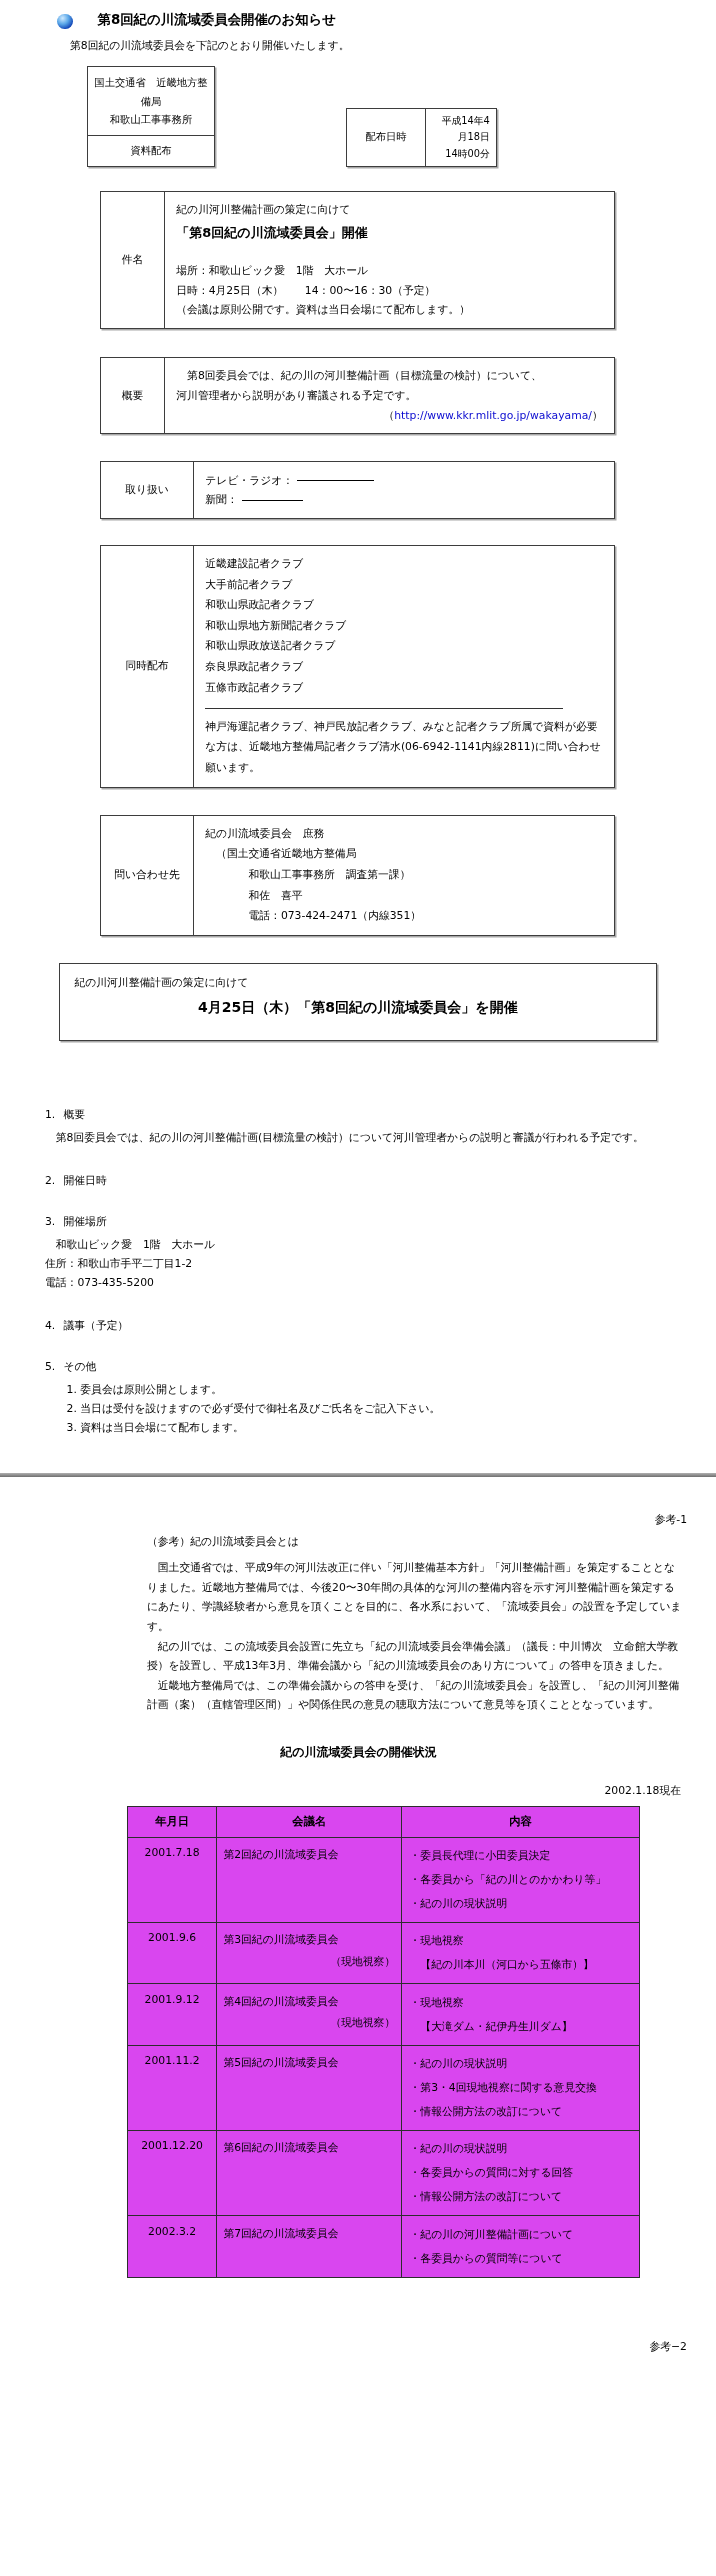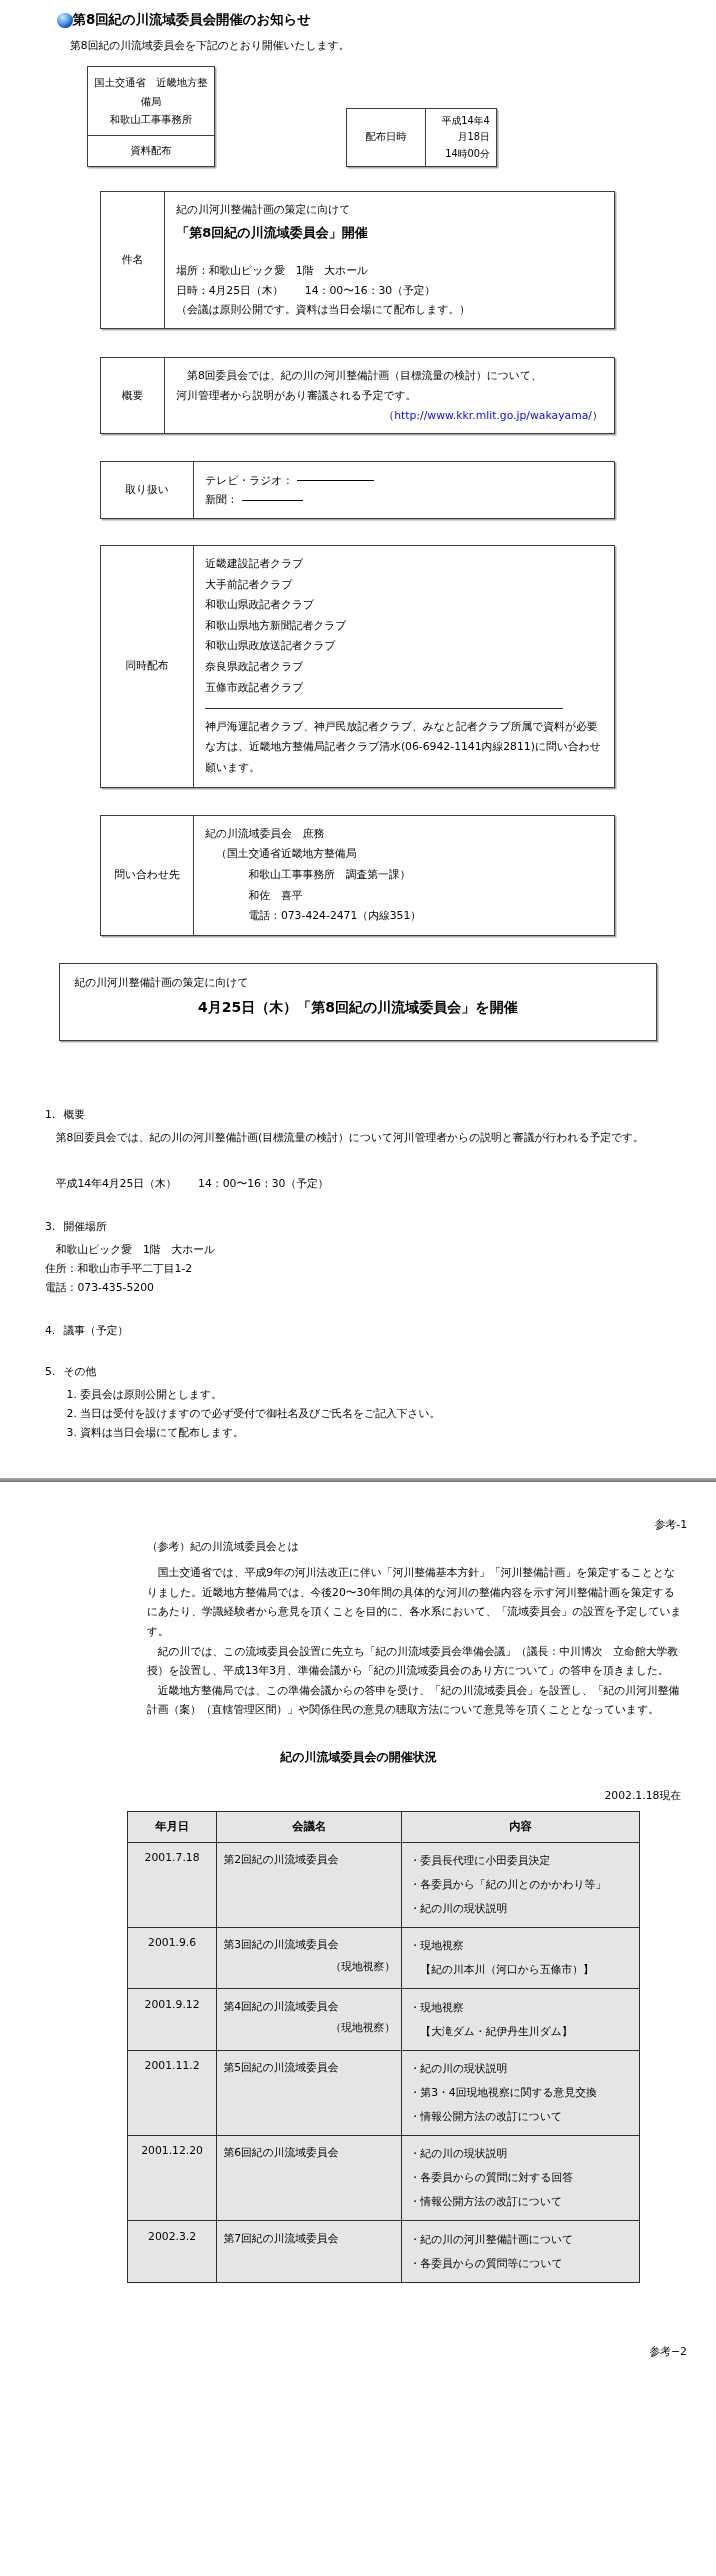--- a/index.html
+++ b/index.html
@@ -1,20 +1,20 @@
 <!DOCTYPE html>
 <html style="font-size:8.2px"><head>
 <meta charset="utf-8">
 <style>
   html,body{margin:0;padding:0;background:#fff;}
   body{width:717px;font-family:"DejaVu Sans",sans-serif;color:#000;}
   .page{padding:11.3px 0 36px 0;}
 
   
-  .doc-header{display:flex;align-items:center;gap:0;margin-left:57px;}
+  .doc-header{display:flex;align-items:flex-end;gap:25px;margin-left:57px;}
   .sphere{width:15.5px;height:15.5px;border-radius:50%;
     background:radial-gradient(circle at 35% 28%, #cfeaff 0%, #5aa7e8 40%, #1246b8 75%, #062a74 100%);
     flex:0 0 auto;}
   .doc-title{font-size:13.4px;font-weight:bold;margin:0;}
   .intro{margin:9.3px 0 0 70px;font-size:10.8px;}
 
   
   .top-boxes{display:flex;align-items:flex-end;margin:13.4px 0 0 87px;}
   table.box{border-collapse:collapse;box-shadow:1.5px 1.5px 0 #a8a8a8;}
   table.box td{border:1.5px solid #3d3d3d;background:#fff;}
@@ -69,21 +69,21 @@
   
   .ref-tag{text-align:right;margin:36px 30px 0 0;font-size:10.8px;}
   .ref-heading{margin:8.2px 0 0 147px;font-size:10.8px;}
   .ref-paras{margin:9.3px 0 0 147px;width:538px;}
   .ref-para{font-size:10.8px;line-height:19.6px;white-space:pre-wrap;margin:0;}
 
   .meet-title{text-align:center;font-size:12px;font-weight:bold;margin-top:29px;}
   .as-of{text-align:right;margin:23px 36px 0 0;font-size:10.8px;}
 
   table.meetings{border-collapse:collapse;margin:8.2px 0 0 127px;}
-  .meetings th,.meetings td{border:1.5px solid #2d2d2d;background:#e5e5e5;}
+  .meetings th,.meetings td{border:1.5px solid #2d2d2d;background:#d946ef;}
   .meetings th{font-size:11.3px;padding:7.2px 4.1px;}
   .mc1{width:80px;}.mc2{width:176px;}.mc3{width:228px;}
   .m-date{text-align:center;vertical-align:top;padding:8.2px 3.1px;font-size:10.8px;}
   .m-name{vertical-align:top;padding:6.2px 6.2px;font-size:10.8px;line-height:21.6px;}
   .m-name-sub{text-align:right;}
   .m-items{vertical-align:top;padding:6.2px 7.2px;font-size:10.8px;line-height:24px;}
   .m-item{padding-left:11.3px;text-indent:-11.3px;}
 
   
   .ref-tag2{margin-top:62px;}
@@ -210,23 +210,21 @@
   </div>
 
   <div class="sections">
     <div class="section">
       <div class="sec-title"><span class="sec-no">1.</span><span class="sec-title-text">概要</span></div>
       <div class="sec-body">
           <div class="line">　第8回委員会では、紀の川の河川整備計画(目標流量の検討）について河川管理者からの説明と審議が行われる予定です。</div>
         </div>
     </div>
     <div class="section">
-      <div class="sec-body">
-          <div class="line">　平成14年4月25日（木）　　14：00〜16：30（予定）</div>
-        </div>
+      <div class="sec-title"><span class="sec-no">2.</span><span class="sec-title-text">開催日時</span></div>
     </div>
     <div class="section">
       <div class="sec-title"><span class="sec-no">3.</span><span class="sec-title-text">開催場所</span></div>
       <div class="sec-body">
           <div class="line">　和歌山ビック愛　1階　大ホール</div>
           <div class="line">住所：和歌山市手平二丁目1-2</div>
           <div class="line">電話：073-435-5200</div>
         </div>
     </div>
     <div class="section">

